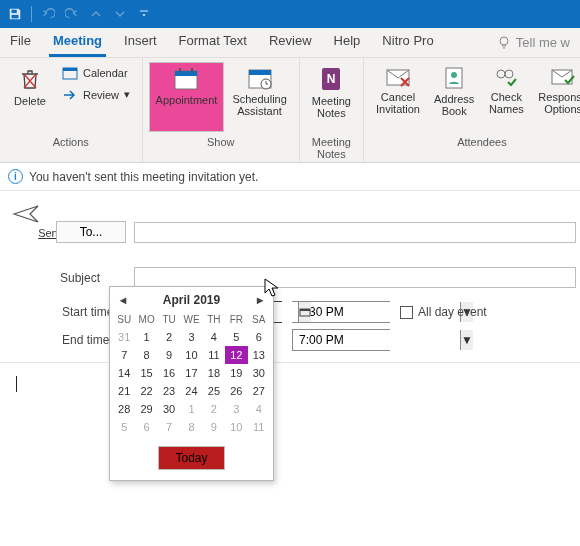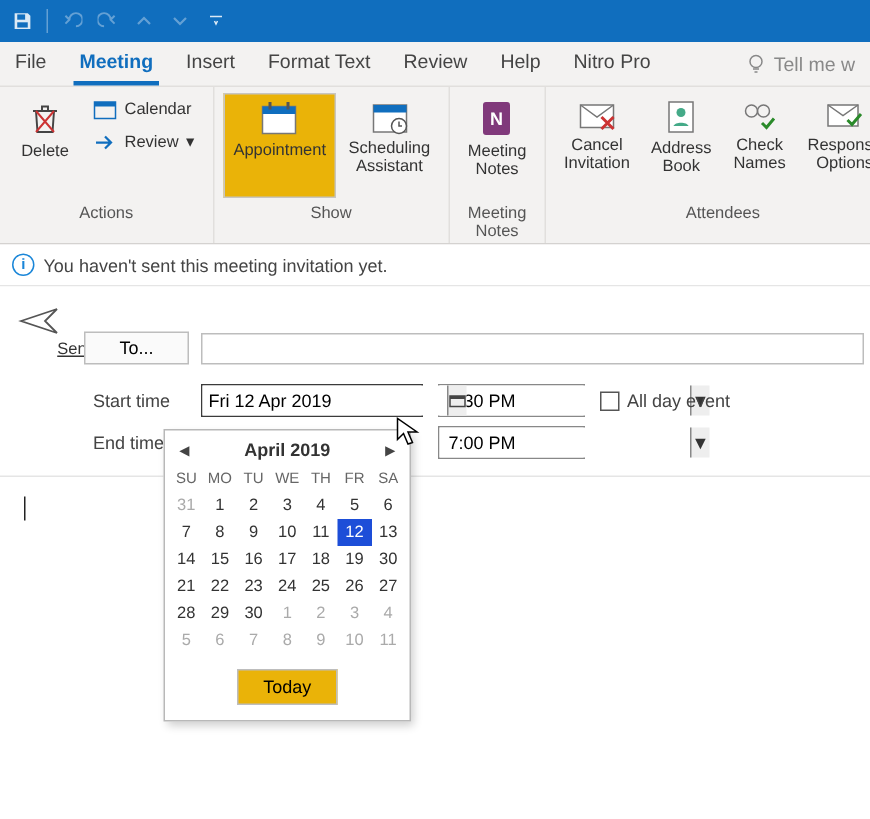--- a/index.html
+++ b/index.html
@@ -15,21 +15,21 @@
 .tab { padding: 5px 4px 6px; color: #444; cursor: pointer; }
 .tab.active { color: #106ebe; font-weight: 600; border-bottom: 3px solid #106ebe; padding-bottom: 3px; }
 .tab.tell { color: #888; display: flex; align-items: center; gap: 5px; margin-left: auto; }
 
 .ribbon { background: #f3f2f1; display: flex; border-bottom: 1px solid #d4d2d0; font-size: 11px; }
 .group { display: flex; flex-direction: column; align-items: center; padding: 4px 6px 2px; border-right: 1px solid #e1dfdd; }
 .group-row { display: flex; align-items: flex-start; gap: 2px; }
 .group-label { color: #555; font-size: 11px; margin-top: 4px; text-align: center; }
 .big-btn { display: flex; flex-direction: column; align-items: center; justify-content: flex-start; padding: 4px 6px 2px; min-width: 48px; cursor: pointer; text-align: center; line-height: 1.1; gap: 3px; height: 70px; }
 .big-btn .lbl { font-size: 11px; color: #333; }
-.big-btn.active { background: #eab308; border: 1px solid #c7c5c1; }
+.big-btn.active { background: #ec4899; border: 1px solid #c7c5c1; }
 .small-list { display: flex; flex-direction: column; justify-content: center; gap: 4px; padding: 2px 2px; }
 .small-btn { display: flex; align-items: center; gap: 5px; padding: 2px 4px; cursor: pointer; font-size: 11px; color: #333; }
 
 .infobar { display: flex; align-items: center; gap: 6px; padding: 6px 8px; font-size: 12px; color: #444; background:#fff; border-bottom: 1px solid #e5e5e5;}
 .infobar .i-icon { width: 15px; height: 15px; border: 1px solid #1a86d8; border-radius: 50%; color: #1a86d8; font-size: 10px; font-weight: 700; display: flex; align-items: center; justify-content: center; }
 
 .form { padding: 8px 4px 8px 4px; background:#fff; border-bottom: 1px solid #e5e5e5;}
 .form-row { display: flex; align-items: center; gap: 8px; padding: 2px 0; margin-top: 20px; }
 .send-col { width: 46px; display: flex; flex-direction: column; align-items: center; gap: 2px; cursor: pointer; padding-top:4px;}
 .send-col .lbl { font-size: 11px; text-decoration: underline; margin-left: 48px; }
@@ -51,22 +51,22 @@
 .body-area { padding: 12px 16px; font-size: 14px; color: #333; }
 .cursor { display:inline-block; width:1px; height:16px; background:#222; vertical-align:middle;}
 
 .calendar { position: absolute; top: 286px; left: 109px; width: 165px; background: #fff; border: 1px solid #b8b8b8; box-shadow: 2px 3px 6px rgba(0,0,0,.2); z-index: 50; font-size: 11px; }
 .cal-hdr { display: flex; align-items: center; justify-content: space-between; padding: 6px 6px 4px; font-weight: 600; font-size: 12px;}
 .cal-nav { width: 14px; cursor: pointer; text-align:center; color:#444;}
 .cal-grid { display: grid; grid-template-columns: repeat(7, 1fr); text-align: center; padding: 0 3px 2px; }
 .cal-grid .dow { font-size: 10px; color: #666; padding: 3px 0; }
 .cal-grid .day { font-size: 11px; padding: 3px 0; cursor: pointer; color: #333; }
 .cal-grid .day.muted { color: #aaa; }
-.cal-grid .day.sel { background: #1d4ed8; color: #fff; }
-.today-btn { margin: 8px auto 10px; display: block; padding: 4px 16px; border: 1px solid #bdbdbd; background: #eab308; font-size: 12px; cursor: pointer; }
+.cal-grid .day.sel { background: #a21caf; color: #fff; }
+.today-btn { margin: 8px auto 10px; display: block; padding: 4px 16px; border: 1px solid #bdbdbd; background: #b91c1c; font-size: 12px; cursor: pointer; }
 
 .cursor-ptr { position:absolute; top:278px; left:264px; z-index:60; }
 </style>
 </head>
 <body>
 
 <div class="titlebar">
   <div class="qat-btn">
     <svg width="14" height="14" viewBox="0 0 16 16">
         <path fill="#fff" d="M2 2h10l2 2v10H2z"></path>
@@ -240,20 +240,24 @@
   <div style="display:flex; gap:6px;">
     <div class="send-col">
       <svg width="30" height="22">
           <path d="M2 11L26 3 18 11 26 19z" fill="none" stroke="#555" stroke-width="1.2"></path>
         </svg>
       <span class="lbl">Send</span>
     </div>
     <div style="flex:1">
       <div class="form-row">
         <button class="to-btn">To...</button>
+        <input class="fld-input" style="">
+      </div>
+      <div class="form-row">
+        <div class="fld-label">Subject</div>
         <input class="fld-input" style="">
       </div>
     </div>
   </div>
 
   <div style="height:8px"></div>
 
   <div class="dt-row">
     <div class="fld-label">Start time</div>
     <div class="date-box">

